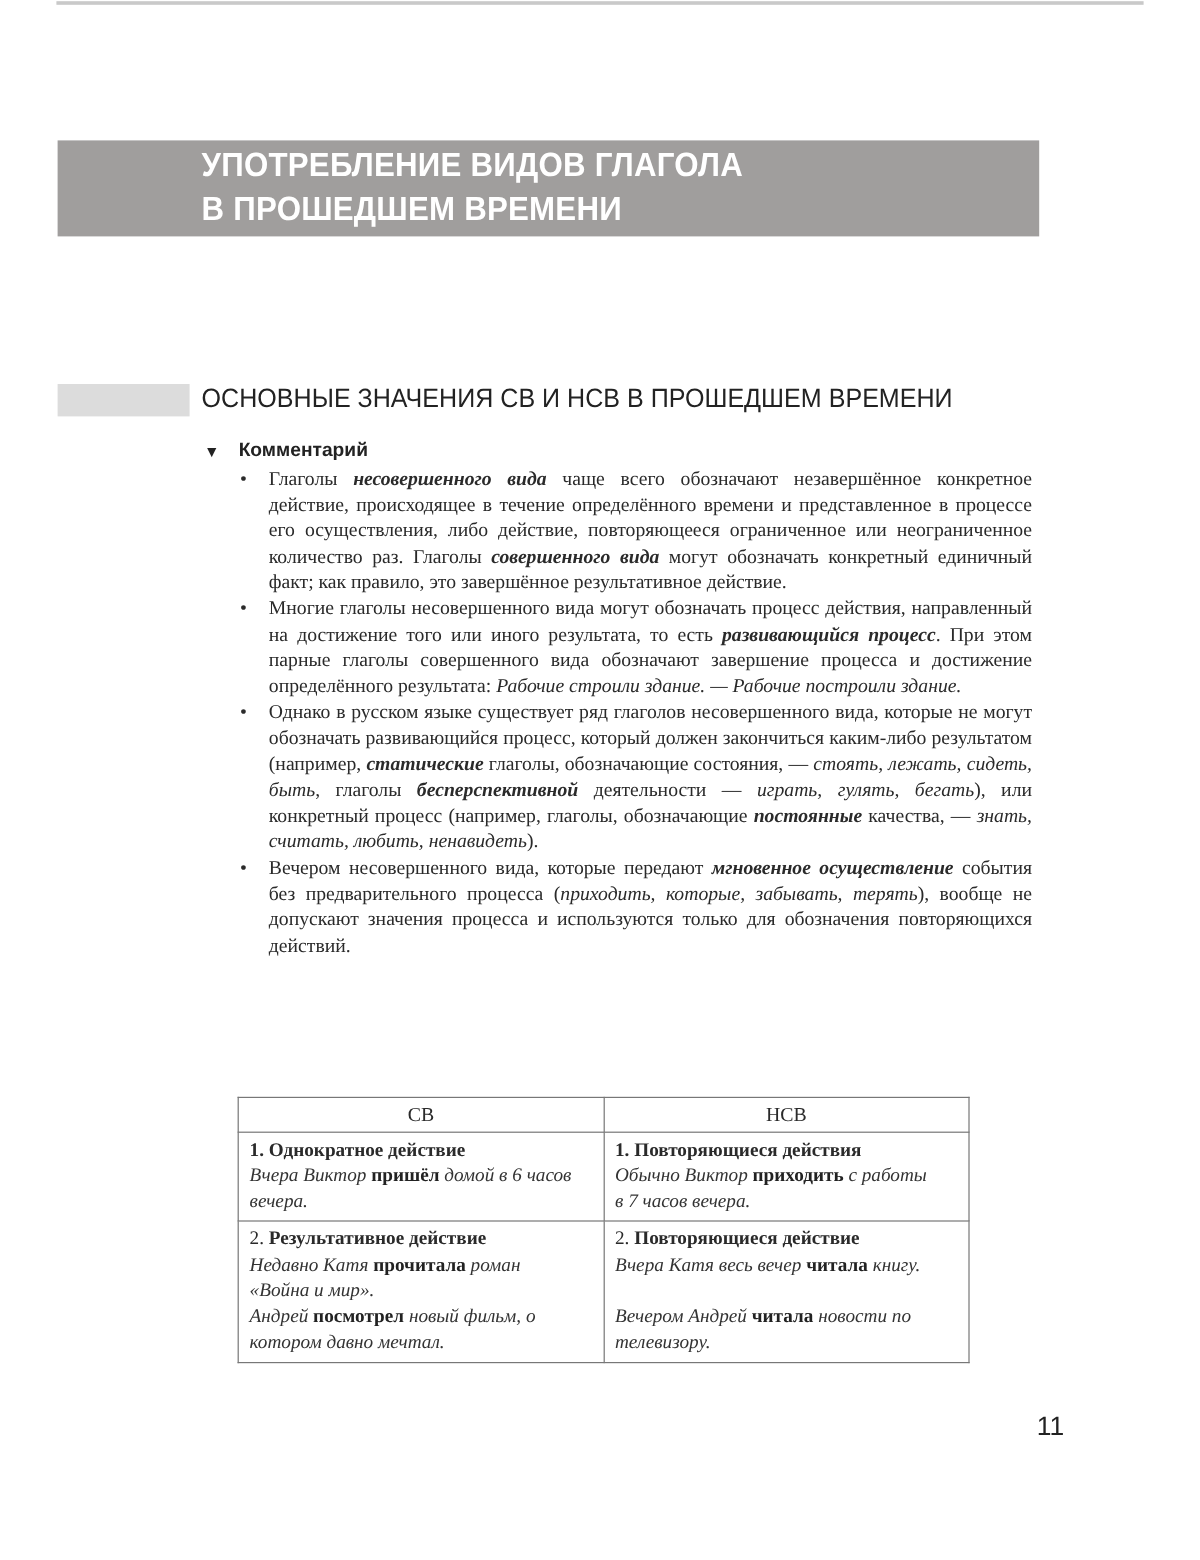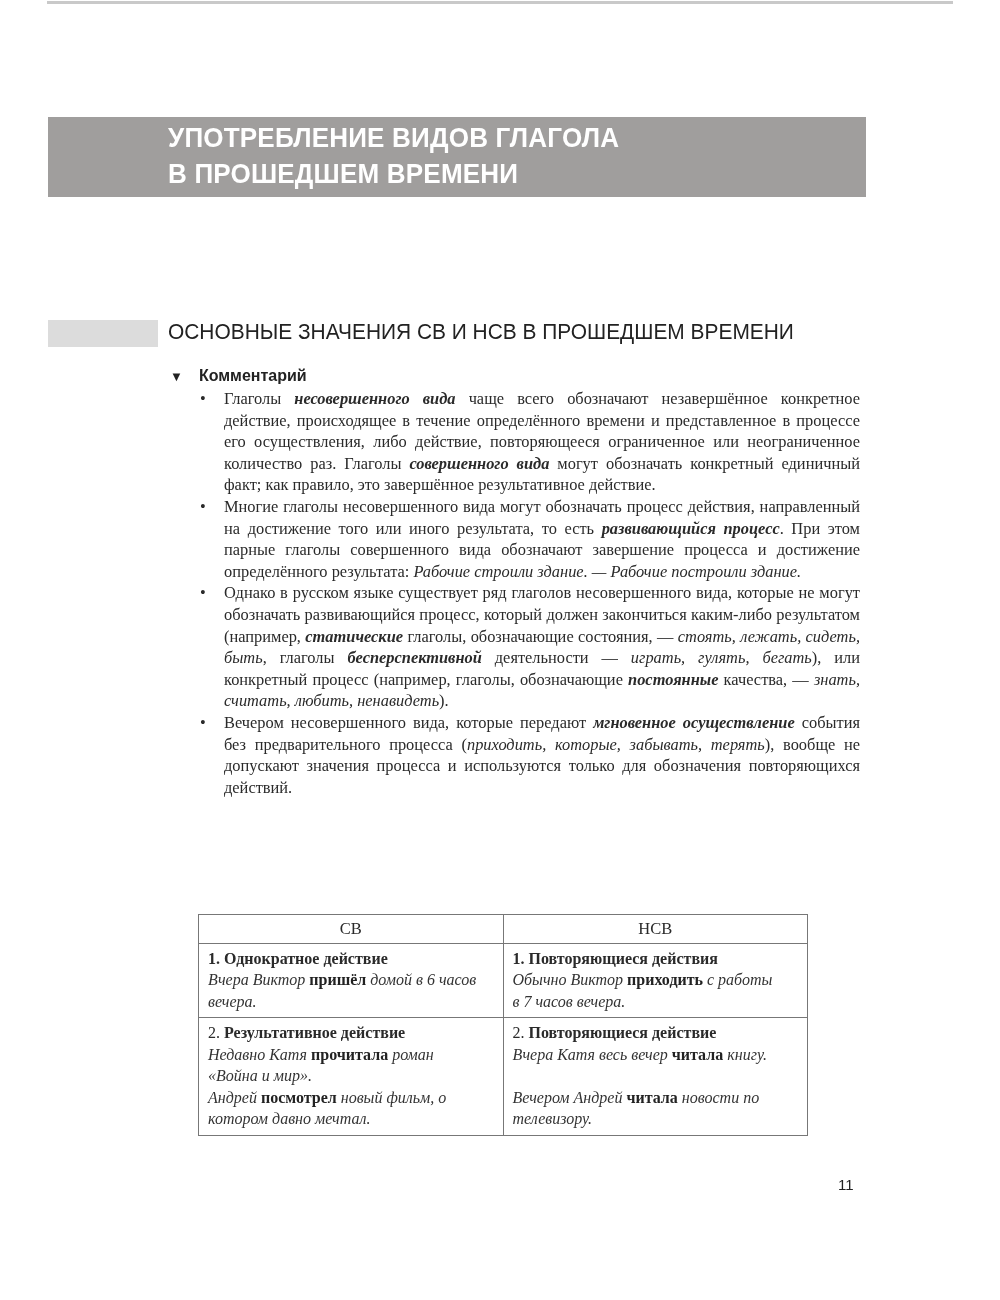--- a/index.html
+++ b/index.html
@@ -36,21 +36,21 @@
     position: absolute; left: 198px; top: 914px; width: 610px; border-collapse: collapse;
     font-size: 16px; line-height: 21.5px;
   }
   table.aspects th, table.aspects td { border: 1.5px solid #777; vertical-align: top; text-align: left; padding: 4px 26px 5px 9px; width: 50%; }
   table.aspects th { text-align: center; font-weight: normal; padding: 3px 8px; font-size: 16.5px; }
   .row-title { font-weight: bold; }
   .row-title .num-plain { font-weight: normal; }
   .ex { font-style: italic; color: #333; }
   .ex b { font-style: normal; font-weight: bold; color: #222; }
   .gap { height: 21.5px; }
-  .page-number { position: absolute; left: 838px; top: 1176px; font-family: "Liberation Sans", sans-serif; font-size: 15px; color: #222; }
+  .page-number { position: absolute; left: 864px; top: 1176px; font-family: "Liberation Sans", sans-serif; font-size: 22px; color: #222; }
 </style>
 </head>
 <body>
 
 <div class="top-rule"></div>
 
 <div class="chapter-band"></div>
 <h1 class="chapter-title">
   <span>УПОТРЕБЛЕНИЕ ВИДОВ ГЛАГОЛА</span><br>
   <span>В ПРОШЕДШЕМ ВРЕМЕНИ</span>

